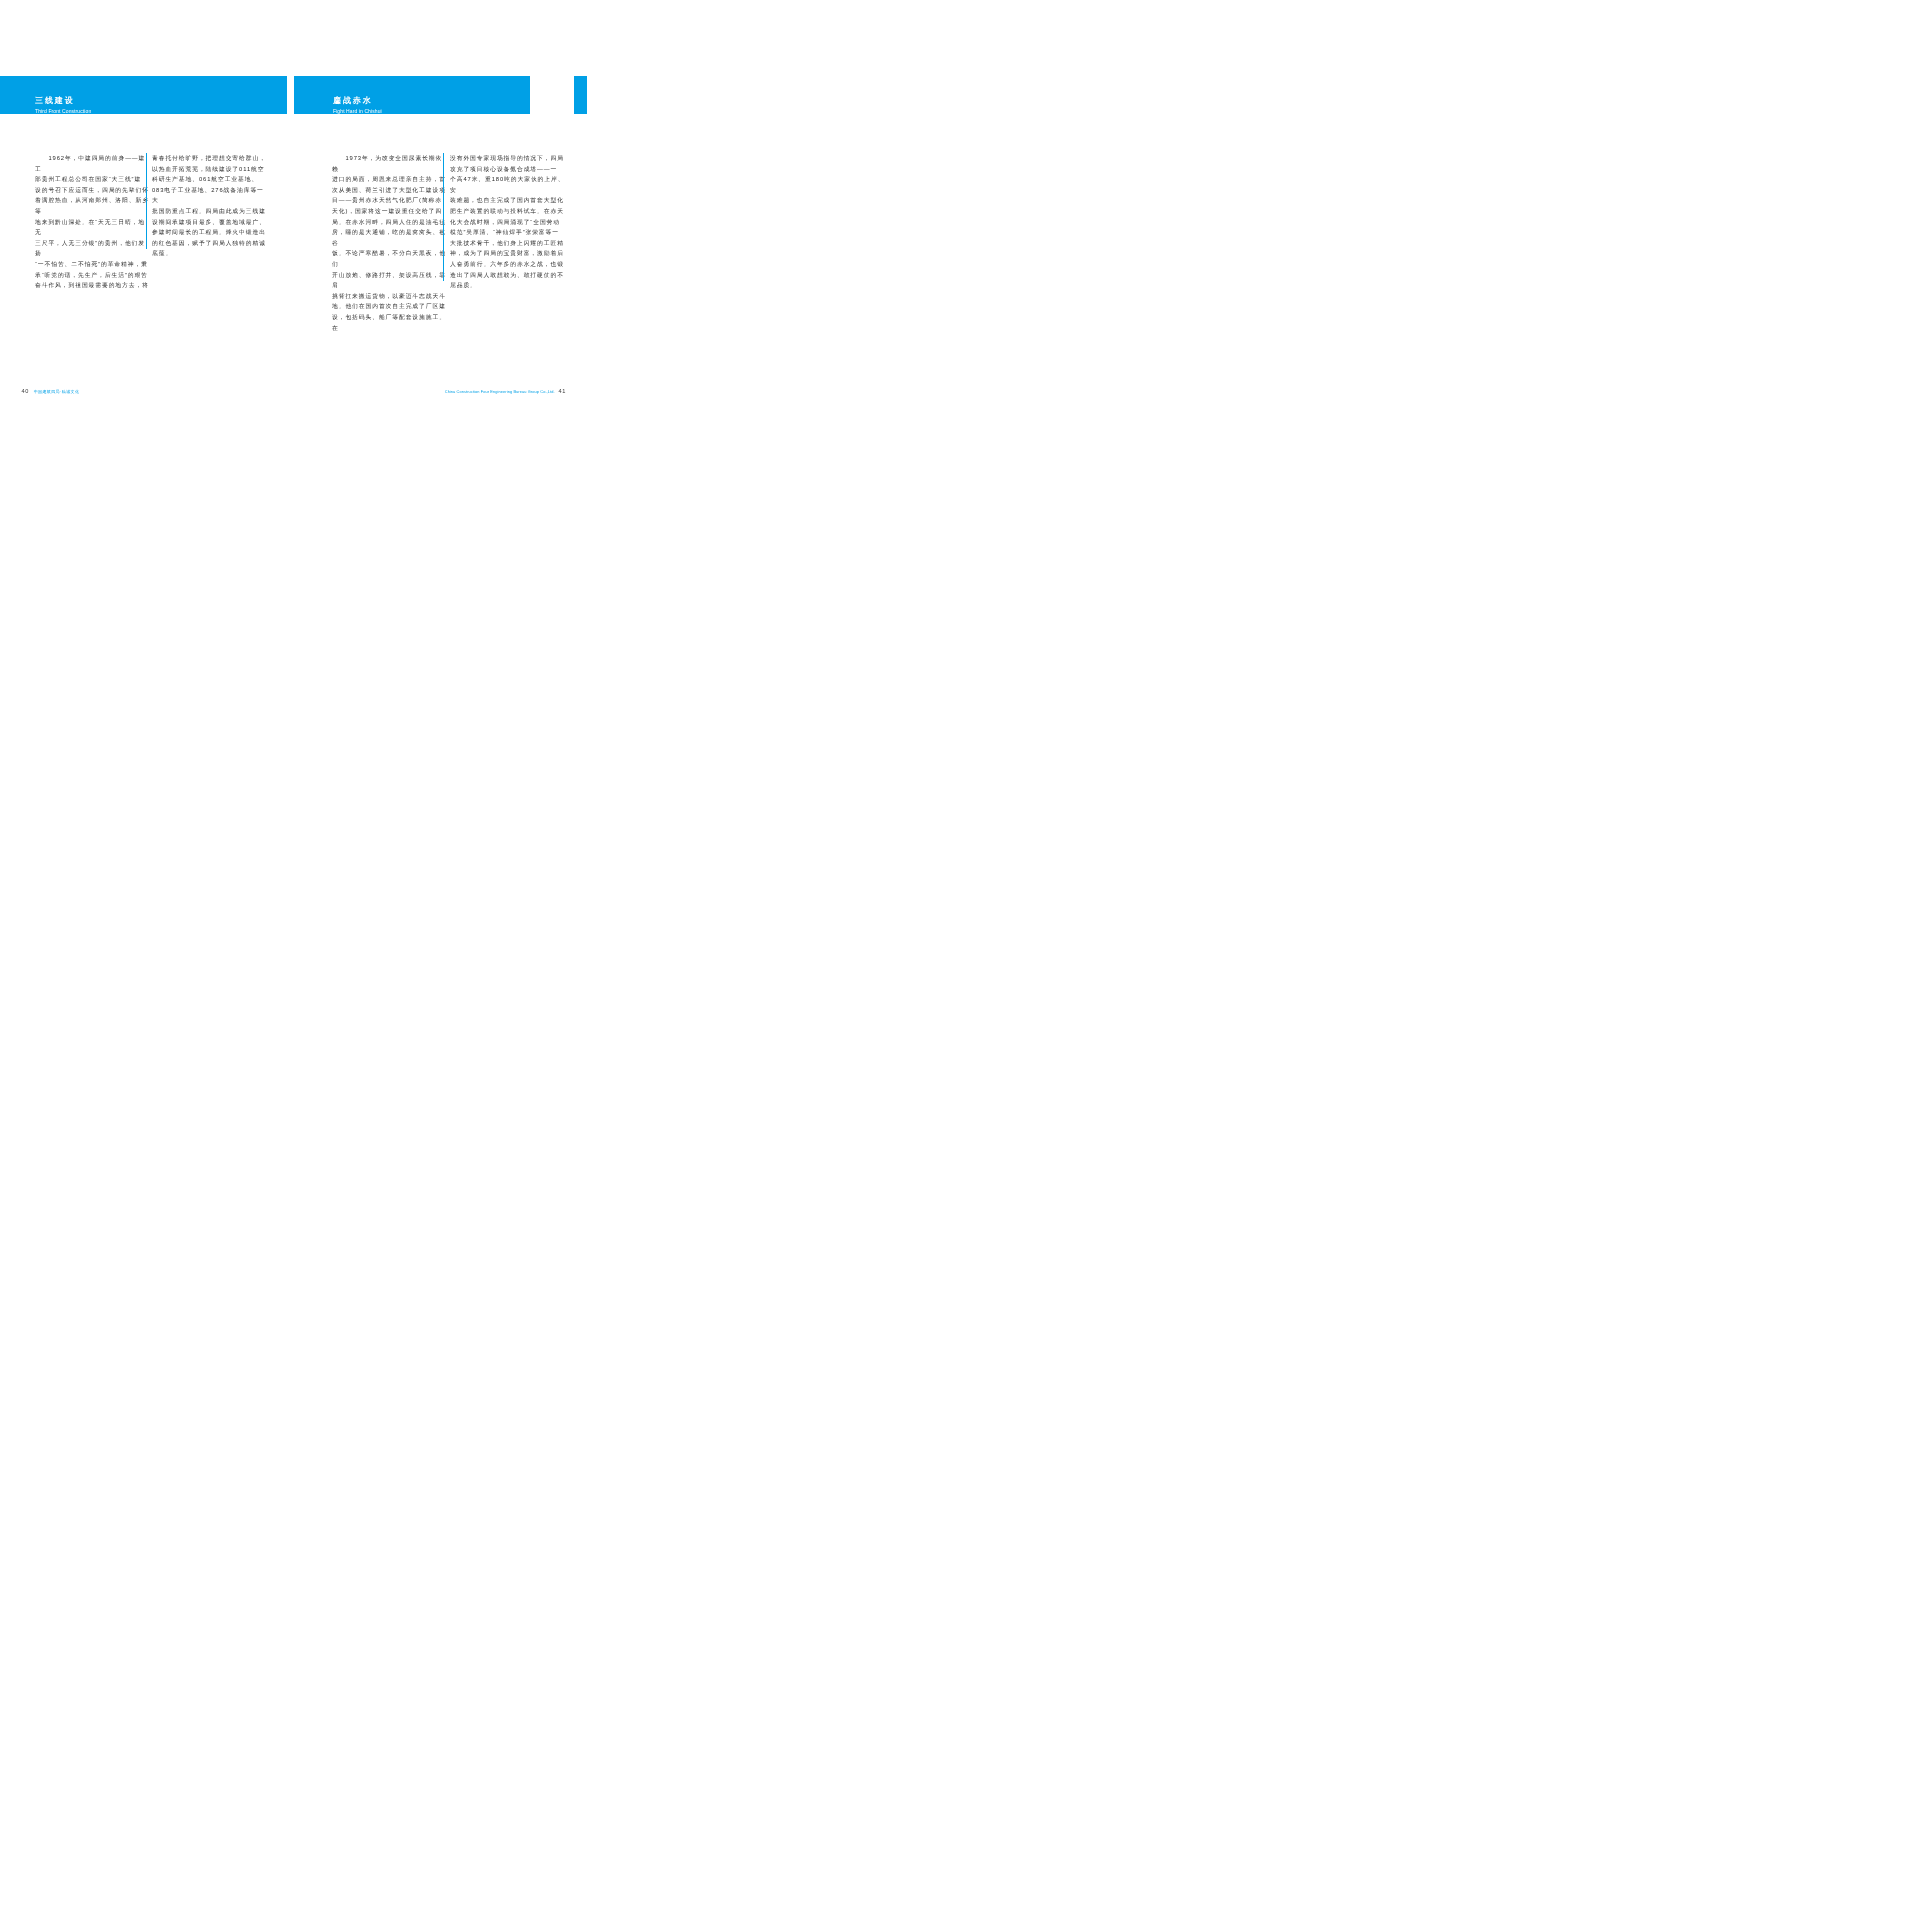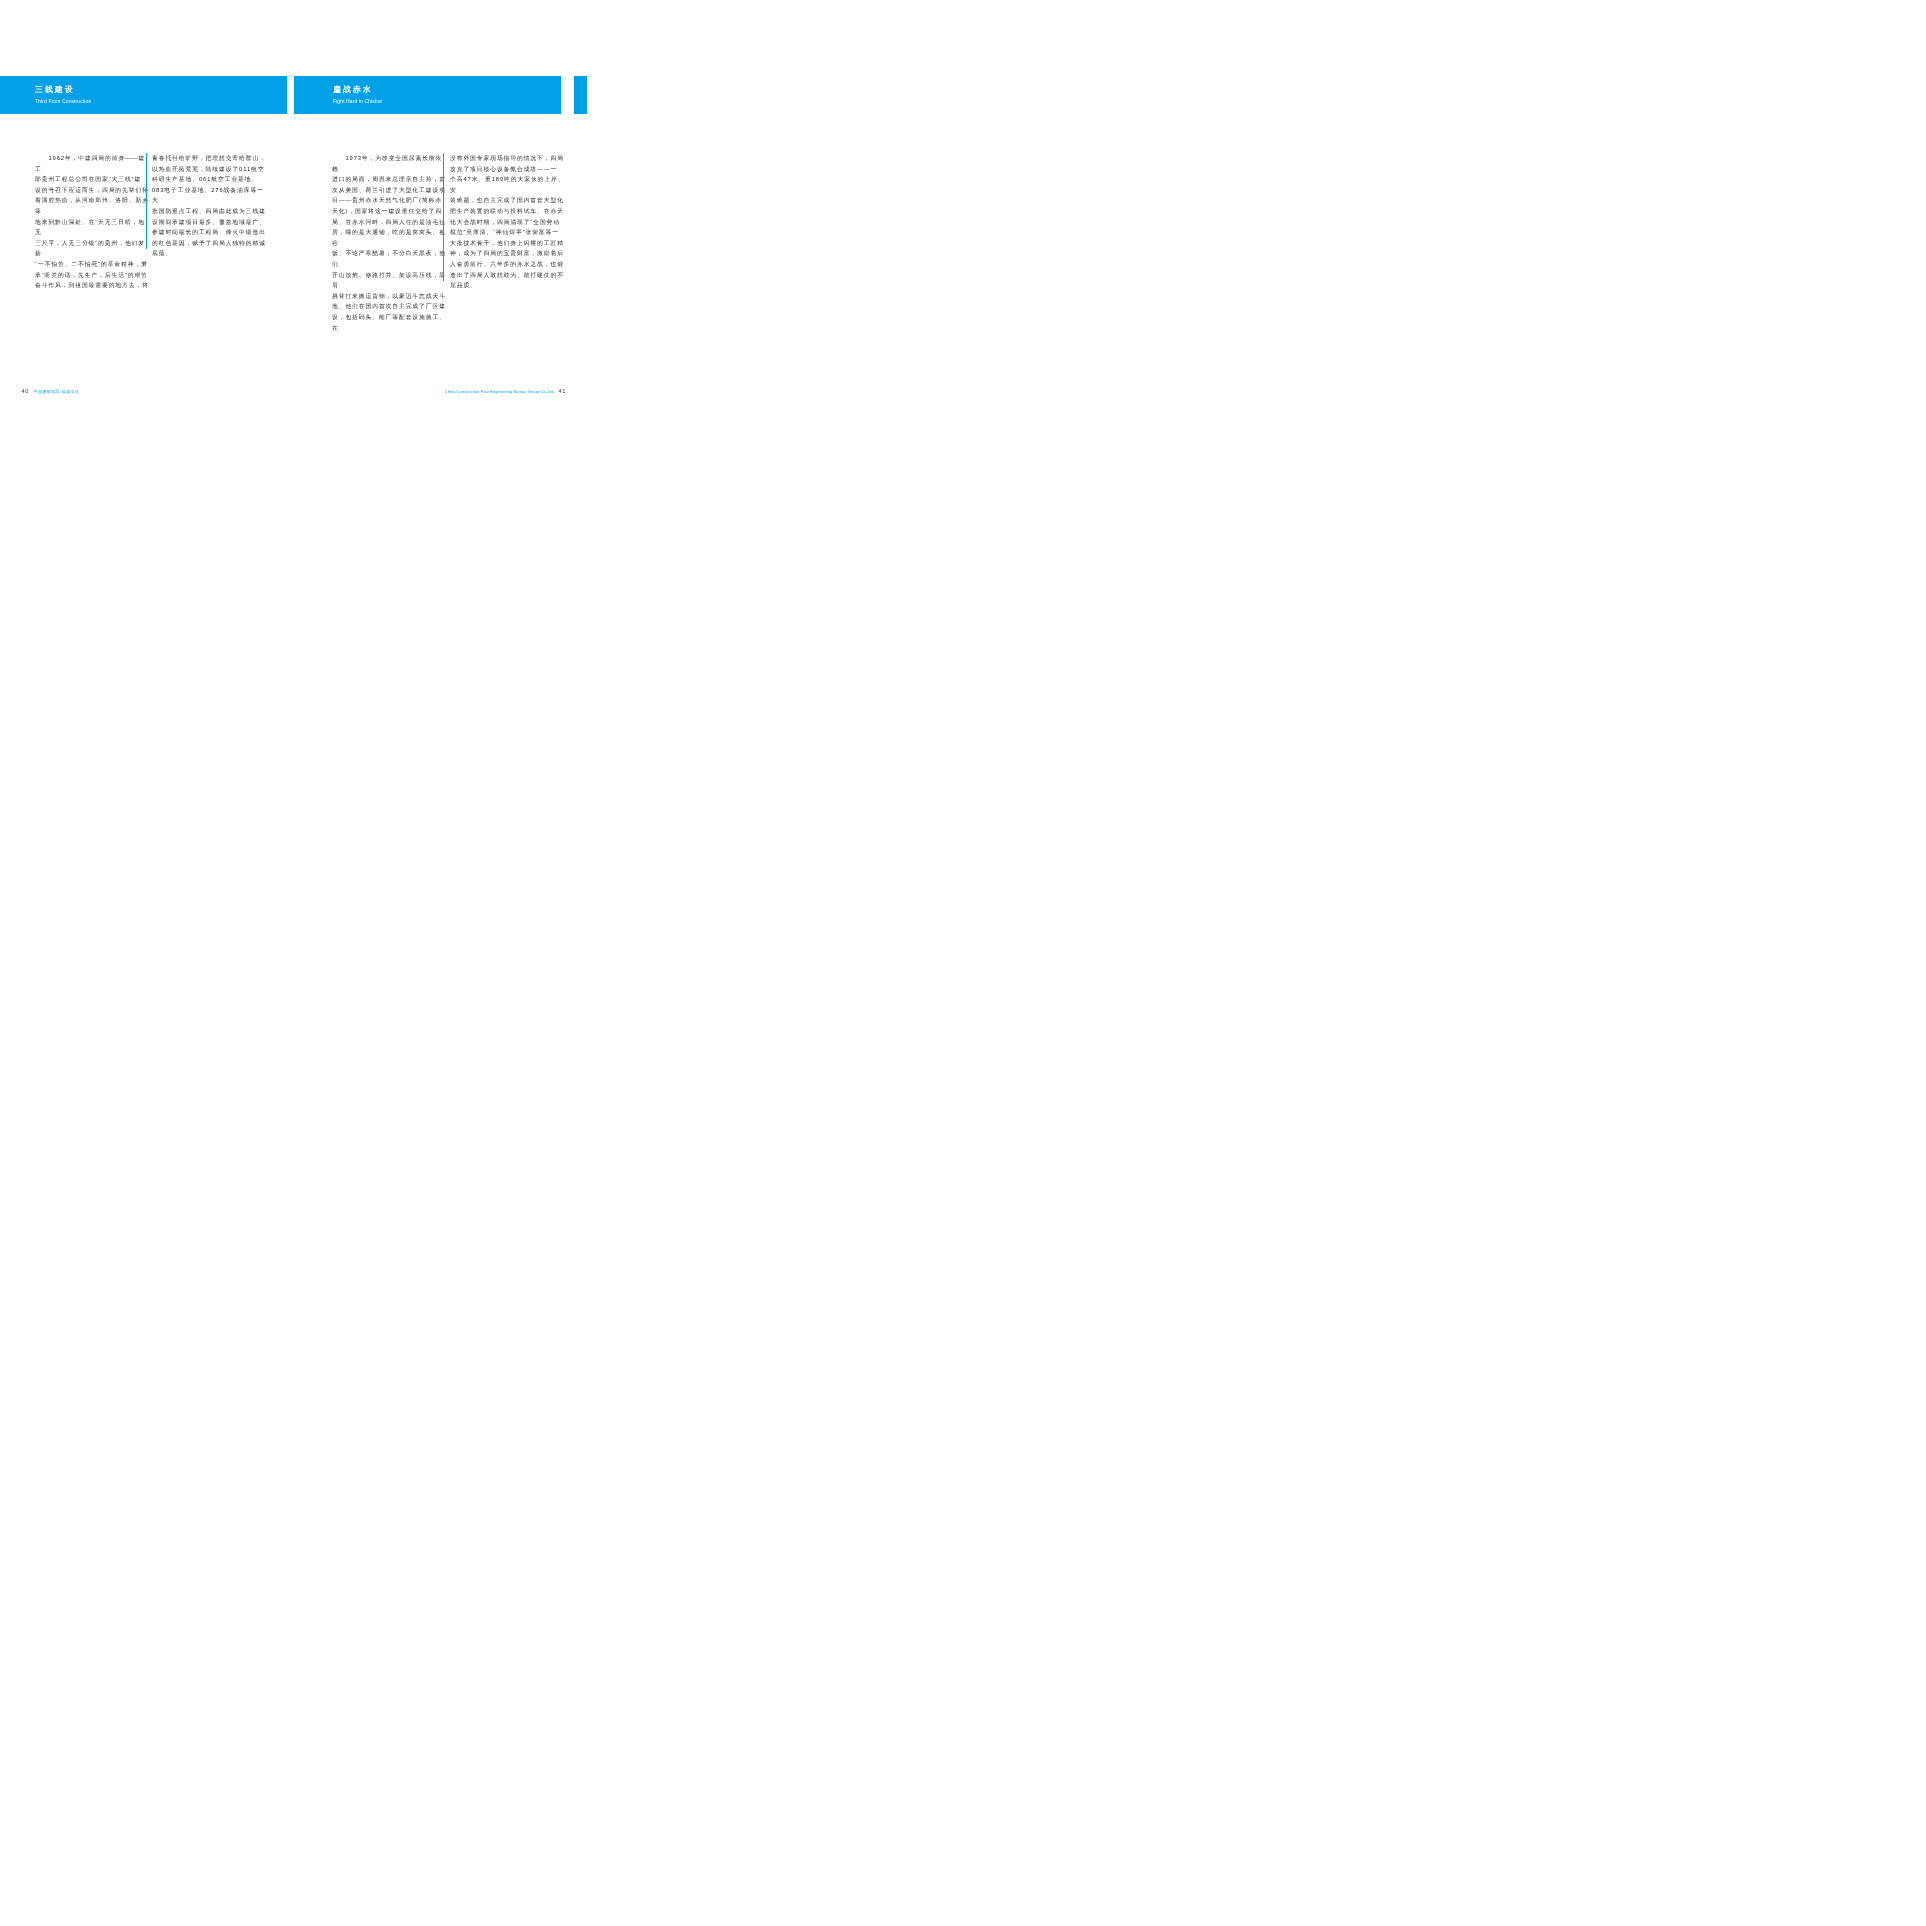--- a/index.html
+++ b/index.html
@@ -13,25 +13,25 @@
     position:relative;
     width:587px;height:421px;
     background:#ffffff;
     overflow:hidden;
     font-family:"Liberation Sans","DejaVu Sans",sans-serif;
   }
   .band{
     position:absolute;top:76px;height:38px;
     background:var(--accent);
     color:var(--band-text);
-    display:flex;flex-direction:column;justify-content:center;
+    display:flex;flex-direction:column;justify-content:flex-end;
     box-sizing:border-box;
   }
   .band-left{left:0;width:287px;padding-left:35px;}
-  .band-right{left:294px;width:267px;padding-left:39px;}
+  .band-right{left:294px;width:236px;padding-left:39px;}
   .band-stub{left:574px;width:13px;padding:0;}
   .band-title{
     font-size:8px;font-weight:600;letter-spacing:1.9px;line-height:1.1;
   }
   .band-sub{
     font-size:5px;font-weight:400;letter-spacing:0.1px;margin-top:2.3px;
   }
   .col{
     position:absolute;top:153px;width:116px;
     color:var(--body-text);

